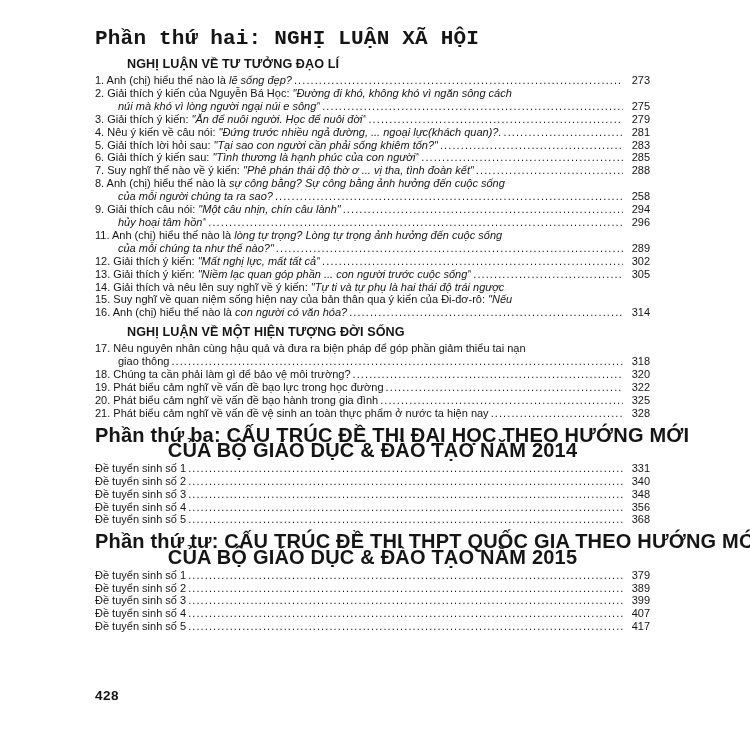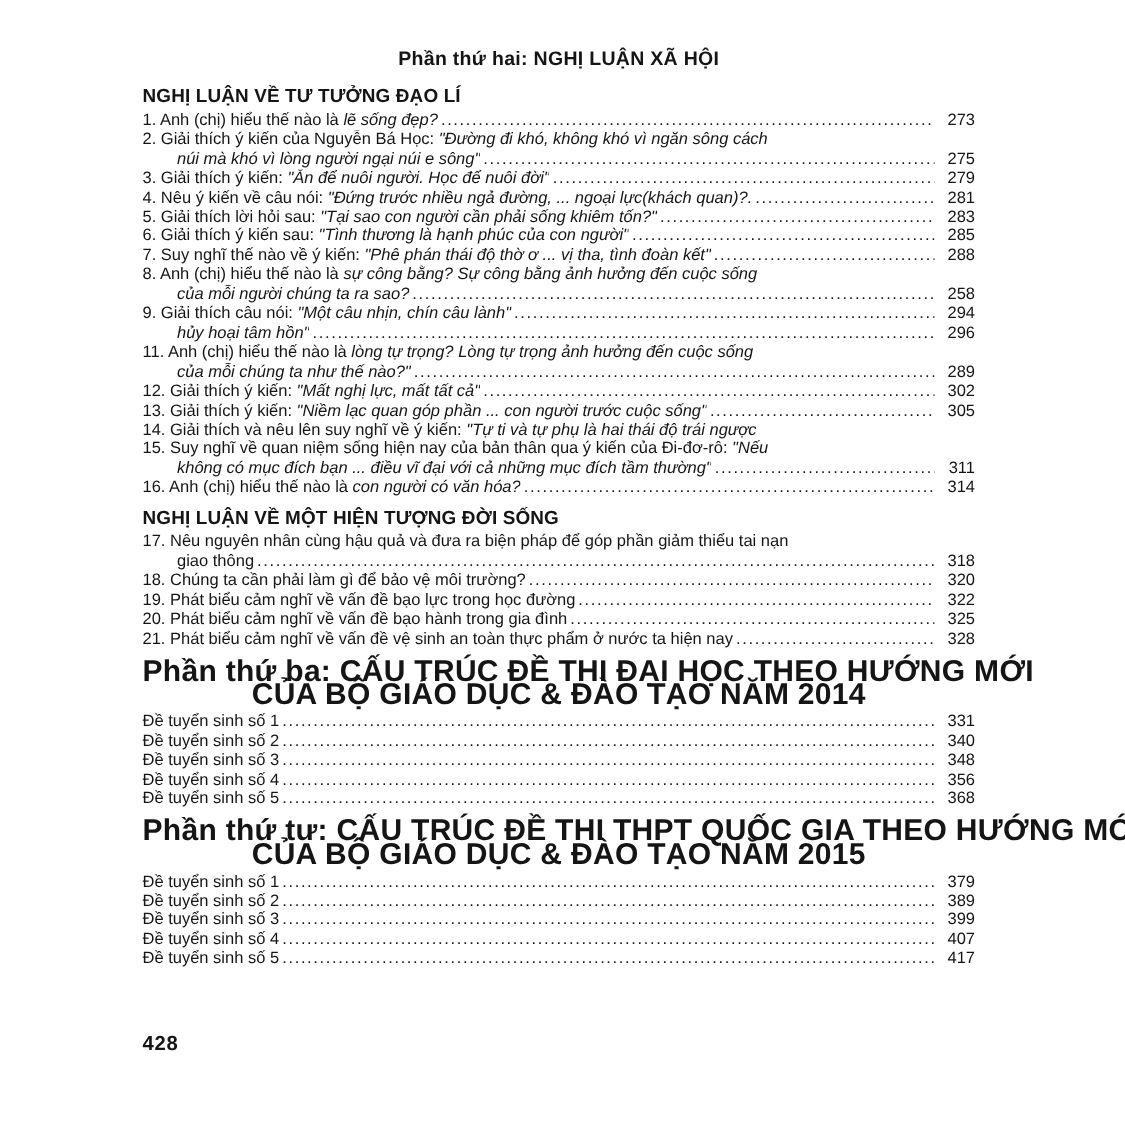--- a/index.html
+++ b/index.html
@@ -10,36 +10,37 @@
     font-family: "Liberation Sans", sans-serif;
     position: relative;
     overflow: hidden;
   }
   .page {
     position: absolute;
     left: 95px; top: 30px;
     width: 555px;
   }
   .header-title {
-    text-align: center;
-    font-family: Liberation Sans, sans-serif;
-    font-weight: bold;
-    font-size: 13px;
+    text-align: left;
+    font-family: Liberation Mono, monospace;
+    font-weight: bold;
+    font-size: 21px;
     line-height: 18px;
     margin-bottom: 9px;
     letter-spacing: .2px;
   }
   .section-heading {
     font-weight: bold;
     font-size: 12.6px;
     line-height: 14px;
     margin-top: 6px;
     margin-bottom: 3px;
     letter-spacing: .1px;
     transform-origin: left center;
+    margin-left: 32px;
   }
   .row {
     display: flex;
     align-items: baseline;
     font-size: 11px;
     line-height: 12.9px;
     white-space: nowrap;
   }
   .row.indent { padding-left: 23px; }
   .row .txt { flex: 0 1 auto; overflow: hidden; }
@@ -161,25 +162,20 @@
         <span class="txt"><span>13. Giải thích ý kiến: </span><span class="i">"Niềm lạc quan góp phần ... con người trước cuộc sống"</span></span>
         <span class="dots"></span>
         <span class="pg">305</span>
       </div>
       <div class="row">
         <span class="txt"><span>14. Giải thích và nêu lên suy nghĩ về ý kiến: </span><span class="i">"Tự ti và tự phụ là hai thái độ trái ngược</span></span>
       </div>
       <div class="row">
         <span class="txt"><span>15. Suy nghĩ về quan niệm sống hiện nay của bản thân qua ý kiến của Đi-đơ-rô: </span><span class="i">"Nếu</span></span>
       </div>
-      <div class="row indent">
-        <span class="txt"><span class="i">không có mục đích bạn ... điều vĩ đại với cả những mục đích tầm thường"</span></span>
-        <span class="dots"></span>
-        <span class="pg">311</span>
-      </div>
       <div class="row">
         <span class="txt"><span>16. Anh (chị) hiểu thế nào là </span><span class="i">con người có văn hóa?</span></span>
         <span class="dots"></span>
         <span class="pg">314</span>
       </div>
       <div class="section-heading">NGHỊ LUẬN VỀ MỘT HIỆN TƯỢNG ĐỜI SỐNG</div>
       <div class="row">
         <span class="txt"><span>17. Nêu nguyên nhân cùng hậu quả và đưa ra biện pháp để góp phần giảm thiểu tai nạn</span></span>
       </div>
       <div class="row indent">

